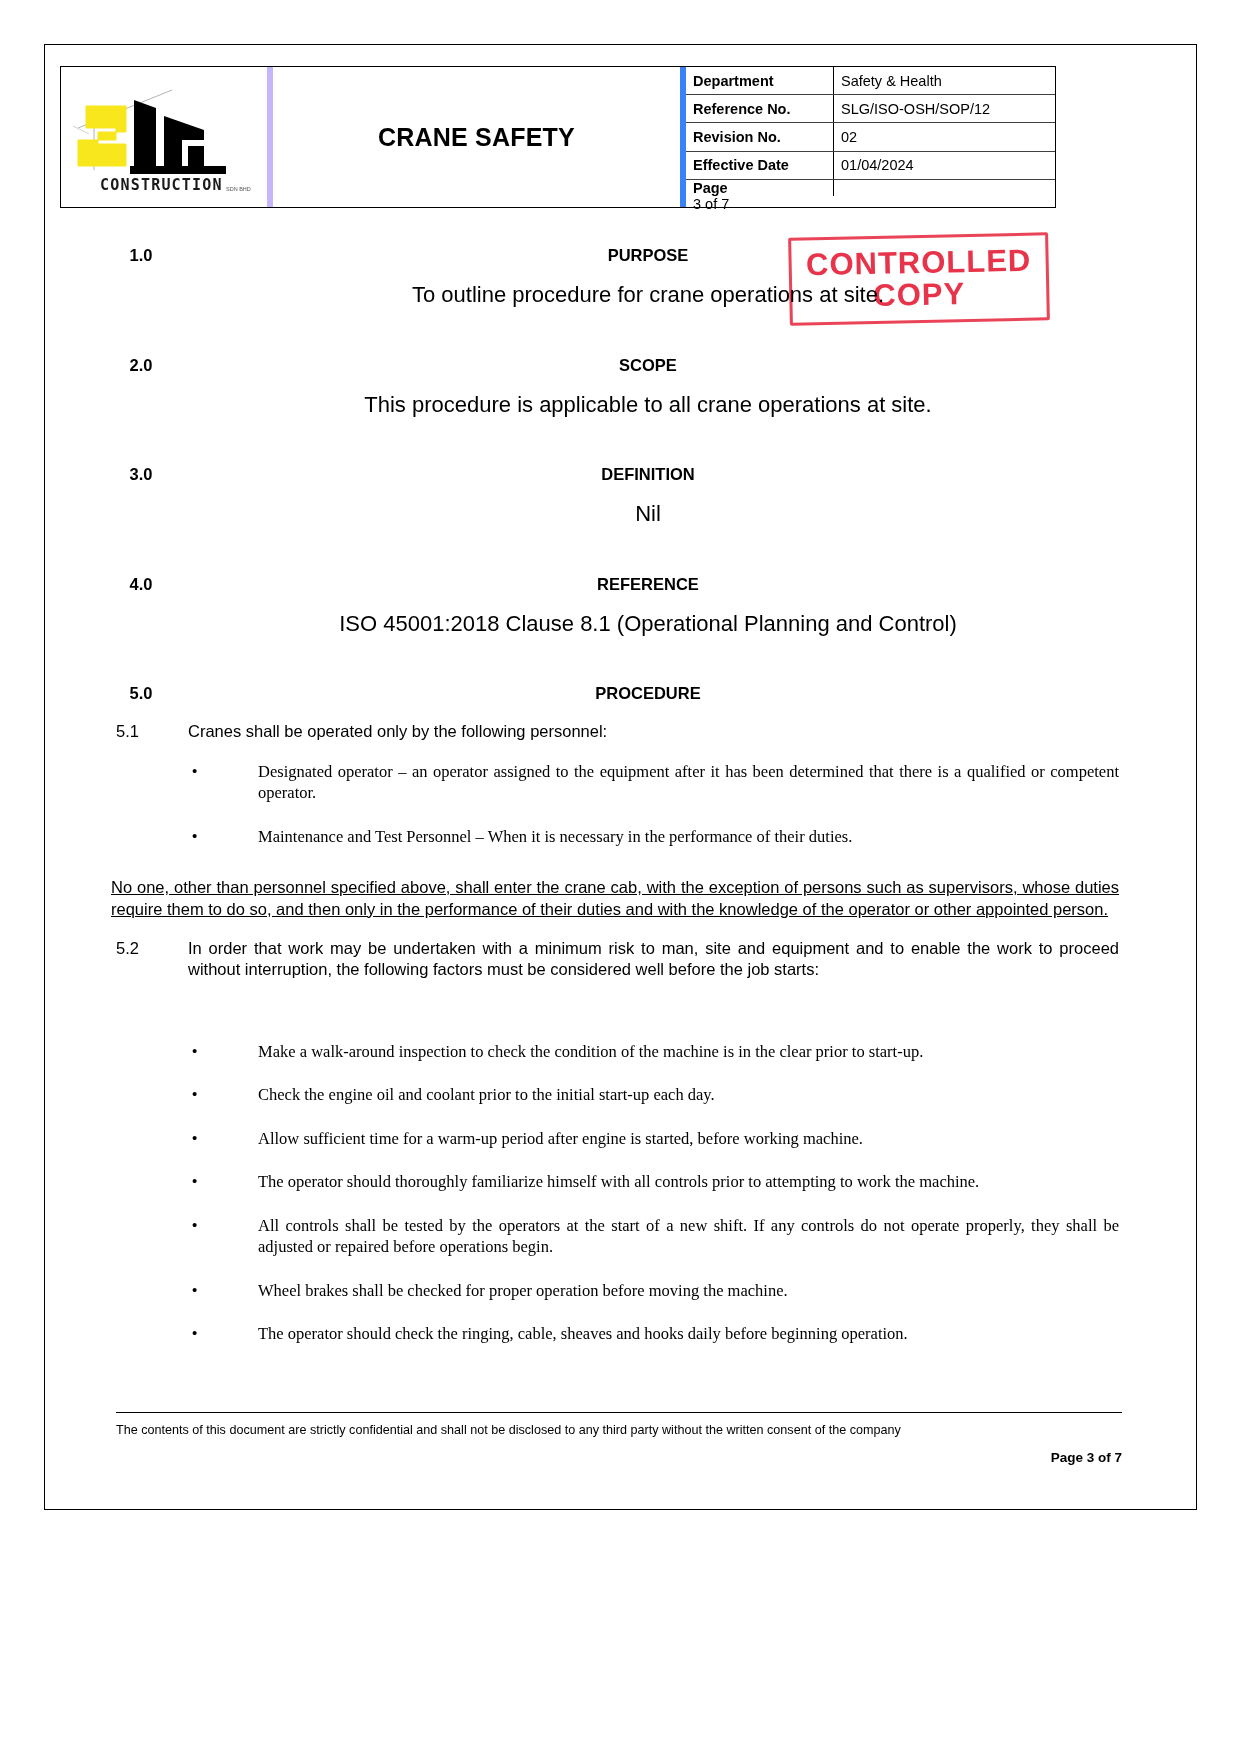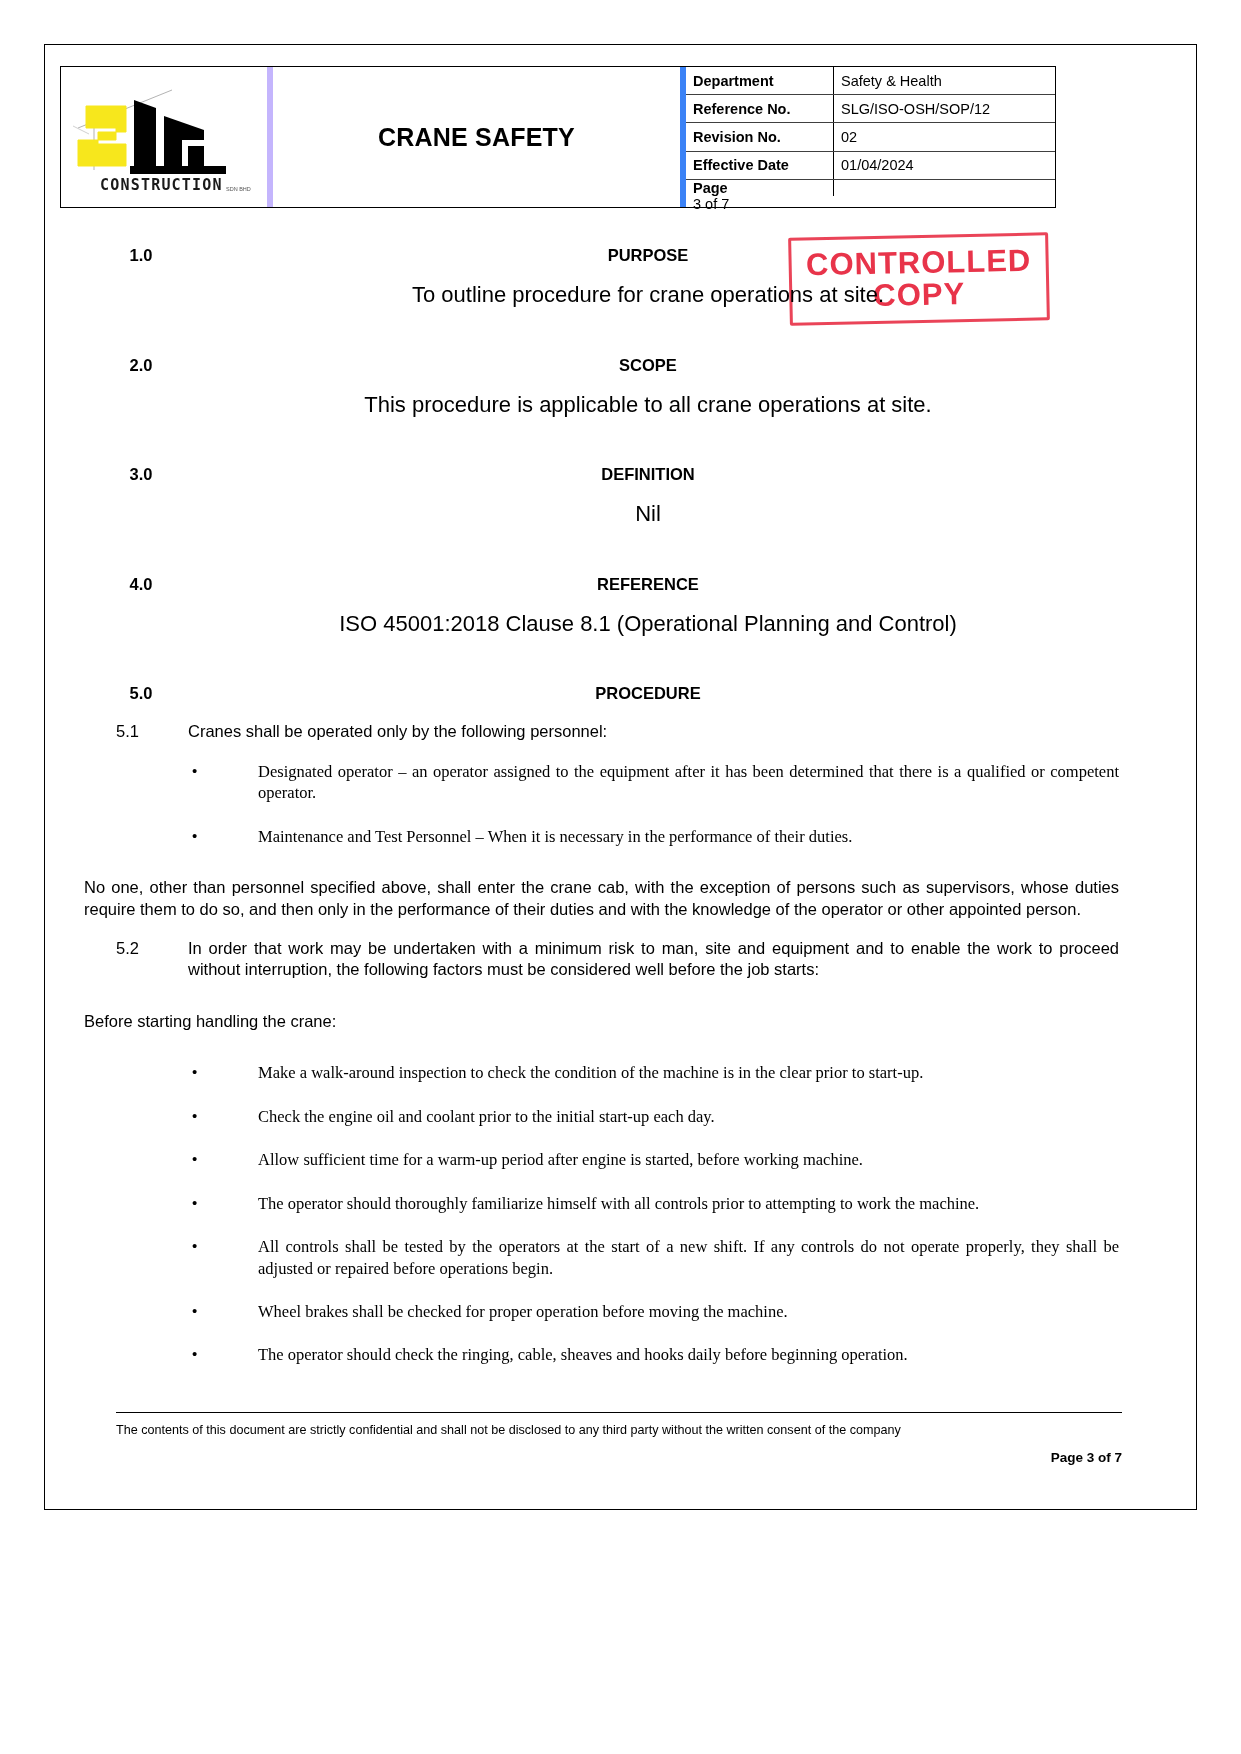--- a/index.html
+++ b/index.html
@@ -159,24 +159,25 @@
     font-size: 16.5px;
     color: #000;
     line-height: 1.30;
   }
   .clause-num { width: 72px; flex: none; }
   .clause-text { flex: 1; }
   .clause-text.justify { text-align: justify; }
 
   
   .indent-para {
-    padding: 0 122px 0 84px;   
+    padding: 0 122px 0 111px;   
     font-size: 16.5px;
     color: #000;
     line-height: 1.30;
+    text-decoration: underline;
   }
   .indent-para.justify { text-align: justify; }
 
   
   .bullets { padding: 0 122px 0 188px; }
   .bullet {
     display: flex;
     font-size: 16.5px;
     color: #000;
     line-height: 1.30;
@@ -357,21 +358,20 @@
 
     <div class="gap-sm"></div>
 
     <div class="clause">
       <div class="clause-num">5.2</div>
       <div class="clause-text justify">In order that work may be undertaken with a minimum risk to man, site and equipment and to enable the work to proceed without interruption, the following factors must be considered well before the job starts:</div>
     </div>
 
     <div class="gap-md"></div>
 
-    <div class="indent-para">Before starting handling the crane:</div>
 
     <div class="gap-md"></div>
 
     <div class="bullets">
       <div class="bullet">
         <div class="bullet-dot">•</div>
         <div class="bullet-text">Make a walk-around inspection to check the condition of the machine is in the clear prior to start-up.</div>
       </div>
       <div class="bullet">
         <div class="bullet-dot">•</div>

